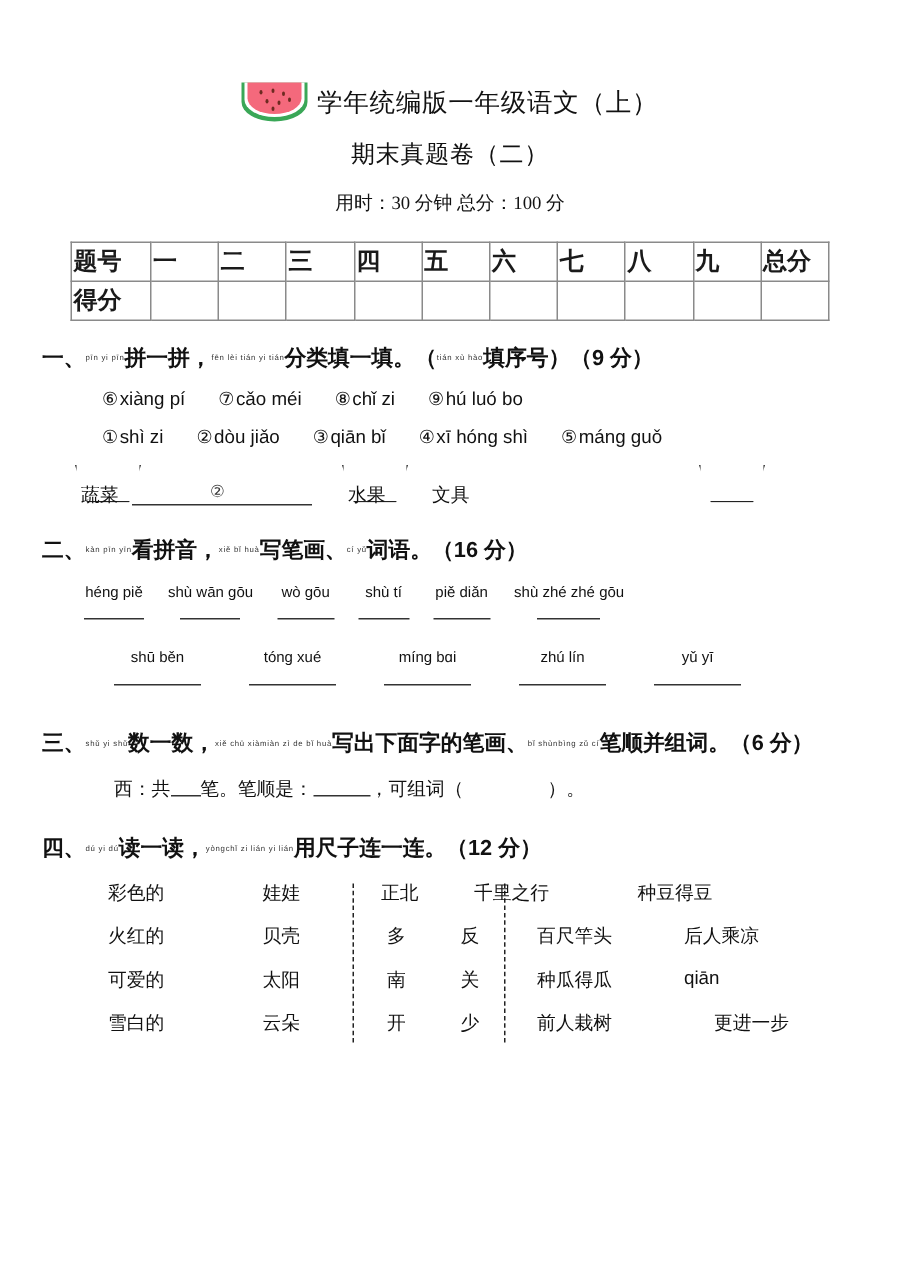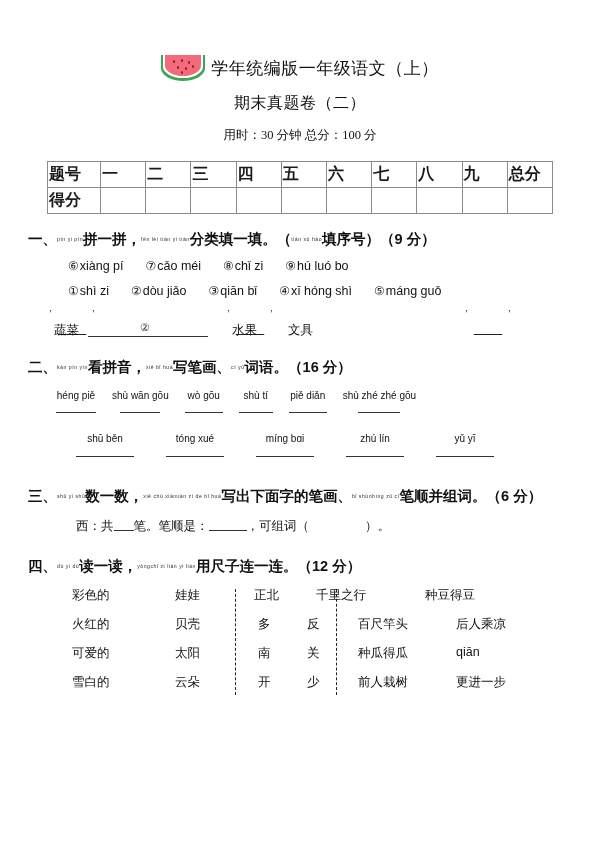--- a/index.html
+++ b/index.html
@@ -530,18 +530,18 @@
         <span class="q4-cell" style="left:330px;">种瓜得瓜</span>
         <span class="q4-cell" style="left:428px;">qiān</span>
       </div>
 
       <div class="q4-row" style="top:87px;">
         <span class="q4-cell" style="left:44px;">雪白的</span>
         <span class="q4-cell" style="left:147px;">云朵</span>
         <span class="q4-cell" style="left:230px;">开</span>
         <span class="q4-cell" style="left:279px;">少</span>
         <span class="q4-cell" style="left:330px;">前人栽树</span>
-        <span class="q4-cell" style="left:428px;text-align:right;">更进一步</span>
+        <span class="q4-cell" style="left:448px;text-align:right;">更进一步</span>
       </div>
     </div>
   </div>
 
 </div>
 
 </body></html>

